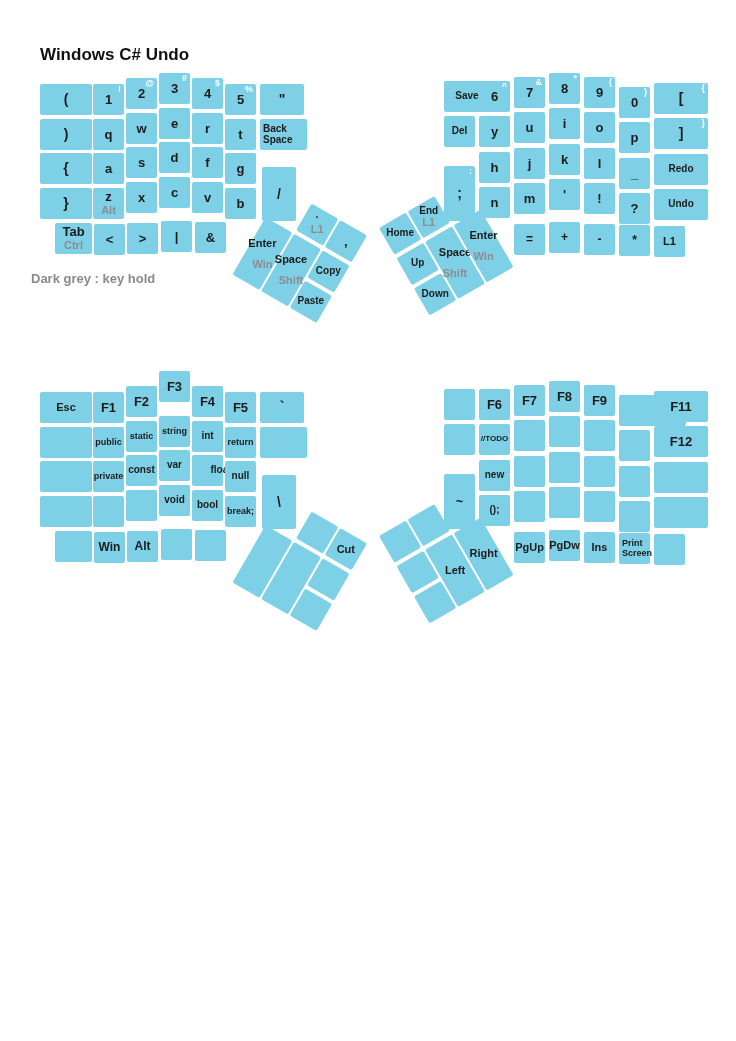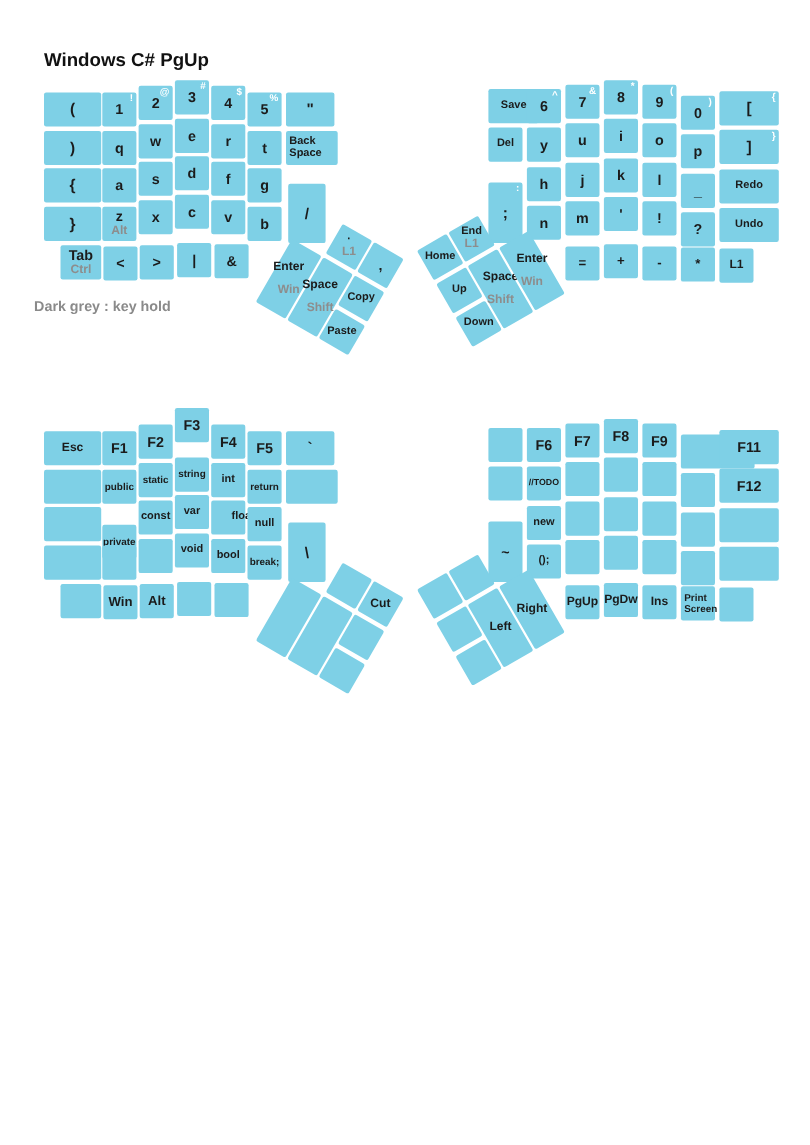--- a/index.html
+++ b/index.html
@@ -18,21 +18,21 @@
   .lab{font-size:13px;white-space:pre-line;}
   .hold{font-size:11px;color:var(--hold,#8d8d8d);white-space:nowrap;}
   .sup{position:absolute;top:1px;right:3px;font-size:9px;color:var(--sup,#fff);line-height:1;}
   .cluster{position:absolute;transform-origin:0 0;}
   .cluster .key{overflow:visible;}
 </style>
 </head>
 <body>
 
 <div class="page" style="--bg: #ffffff; --key: #7ed0e6; --text: #1b1b1b; --hold: #8d8d8d; --sup: #ffffff; --note: #8a8a8a; --title: #111111;">
-  <div class="title" style="left:40px;top:45px">Windows C# PgUp</div>
+  <div class="title" style="left:40px;top:45px">Windows C# Undo</div>
   <div class="note" style="left:31px;top:271px">Dark grey : key hold</div>
   <div id="kb">
       <div class="key" style="left: 40px; top: 84px; width: 52px; height: 31px;">
         <div class="kin">
           <span class="lab" style="font-size: 14px;">(</span>
         </div>
       </div>
       <div class="key" style="left: 93px; top: 84px; width: 31px; height: 31px;">
         <span class="sup">!</span>
         <div class="kin">
@@ -426,21 +426,21 @@
         <div class="kin">
           <span class="lab" style="font-size: 9px;">return</span>
         </div>
       </div>
       <div class="key" style="left: 260px; top: 427px; width: 47px; height: 31px;">
         <div class="kin"></div>
       </div>
       <div class="key" style="left: 40px; top: 461px; width: 52px; height: 31px;">
         <div class="kin"></div>
       </div>
-      <div class="key" style="left: 93px; top: 461px; width: 31px; height: 31px; margin-top: 16px;">
+      <div class="key" style="left: 93px; top: 461px; width: 31px; height: 31px;">
         <div class="kin">
           <span class="lab" style="font-size: 9px;">private</span>
         </div>
       </div>
       <div class="key" style="left: 126px; top: 455px; width: 31px; height: 31px;">
         <div class="kin">
           <span class="lab" style="font-size: 10px;">const</span>
         </div>
       </div>
       <div class="key" style="left: 159px; top: 450px; width: 31px; height: 31px;">

